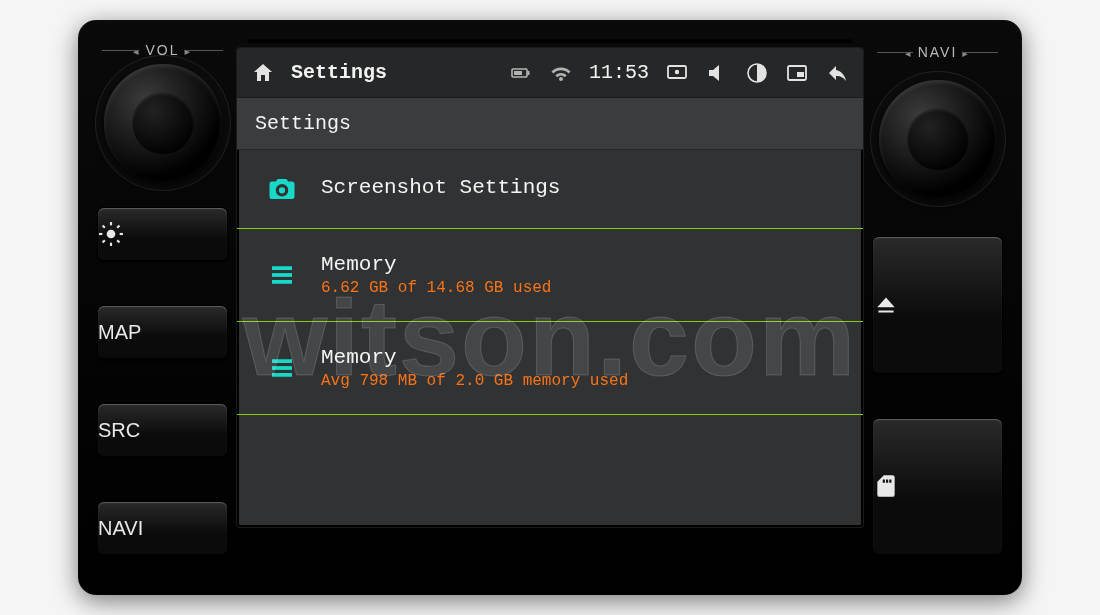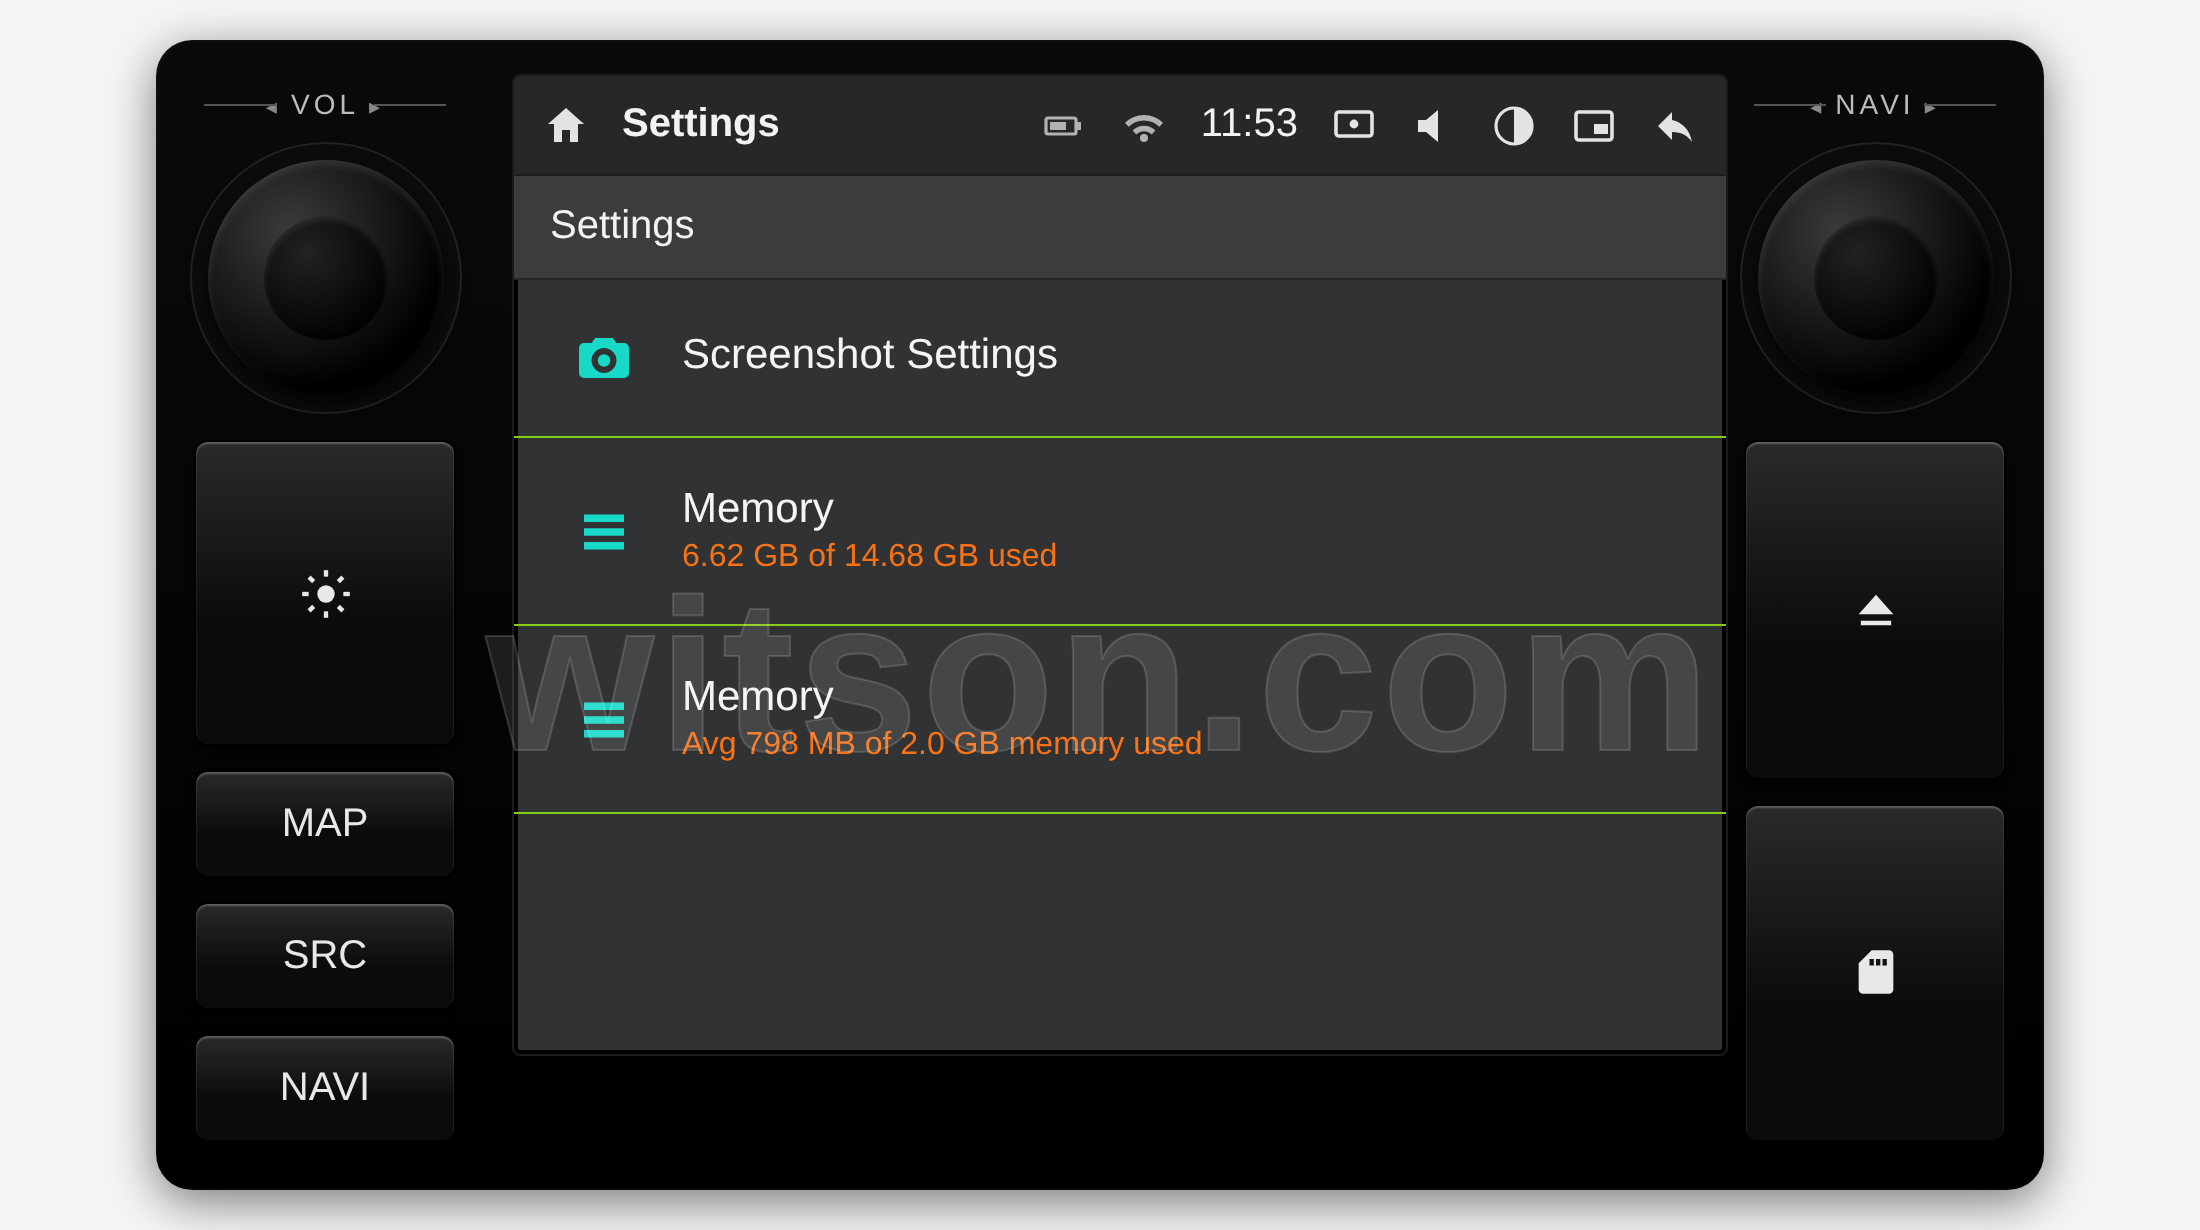--- a/index.html
+++ b/index.html
@@ -34,34 +34,34 @@
     background: radial-gradient(circle at 35% 30%, #3b3b3b, #000 70%);
     box-shadow: inset 0 2px 4px rgba(255,255,255,.12), 0 4px 10px rgba(0,0,0,.8), 0 0 0 8px #0c0c0c, 0 0 0 9px #222;
     position:relative;
   }
   .knob::after{content:""; position:absolute; inset:28px; border-radius:50%;
     background: radial-gradient(circle at 35% 30%, #222, #000 80%);
     box-shadow: inset 0 2px 3px rgba(255,255,255,.1);}
 
   
   .hbtn{
-    flex:1; min-height:52px; margin:7px 6px;
+    flex:1; min-height:52px; margin:23px 6px;
     background: linear-gradient(to bottom,#2a2a2b,#0b0b0b 60%);
     border-radius:6px;
     box-shadow: inset 0 1px 1px rgba(255,255,255,.25), 0 2px 3px rgba(0,0,0,.9), 0 0 0 1px #000;
     color:#e8e8e8; font-size:20px; font-weight:500;
-    display:flex; align-items:center; justify-content:center;
+    display:flex; align-items:center; 
   }
   .hbtn.icon svg{width:26px;height:26px;fill:#e8e8e8;}
   .btn-stack{display:flex; flex-direction:column; flex:1;}
 
   
   .screen-wrap{ flex:1; padding: 18px 4px 68px; display:flex; }
   .slot{height:5px; background:#000; border-radius:3px; box-shadow:inset 0 1px 2px rgba(255,255,255,.05); margin:0 10px 5px;}
-  .screen-outer{flex:1; display:flex; flex-direction:row;}
+  .screen-outer{flex:1; display:flex; flex-direction:column;font-family:Liberation Mono, monospace;}
   .screen{
     flex:1; background:#303233; border-radius:3px;
     box-shadow: inset 0 0 0 2px #000, 0 0 0 1px #1a1a1a;
     display:flex; flex-direction:column; color:#f2f2f2; overflow:hidden;
     position:relative;
   }
 
   .statusbar{
     height:50px; background:#262728;
     display:flex; align-items:center; padding:0 14px; gap:16px;

